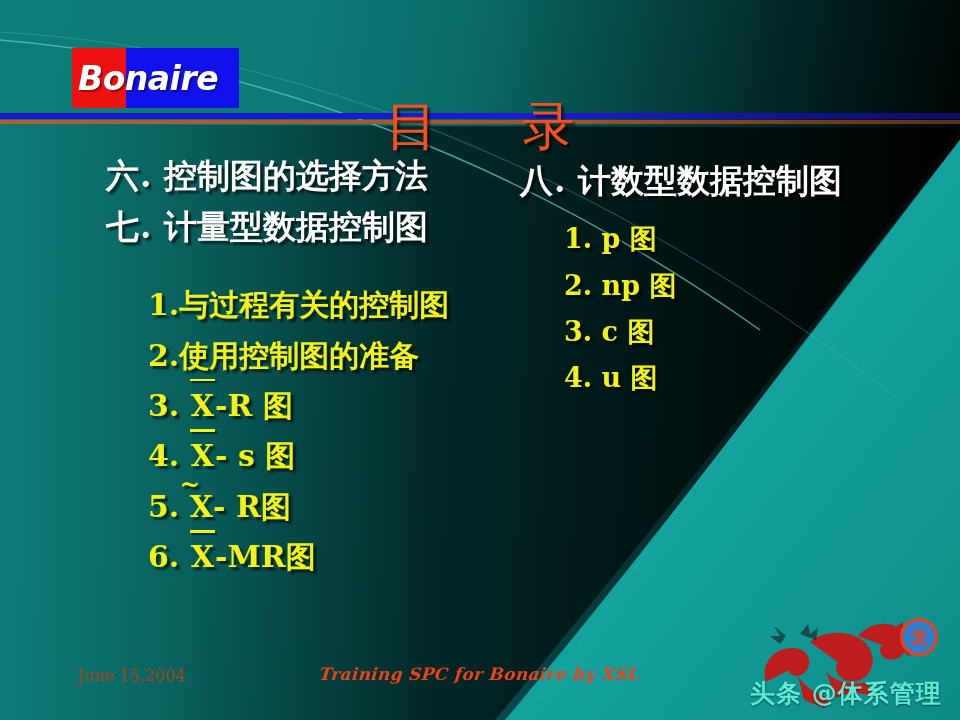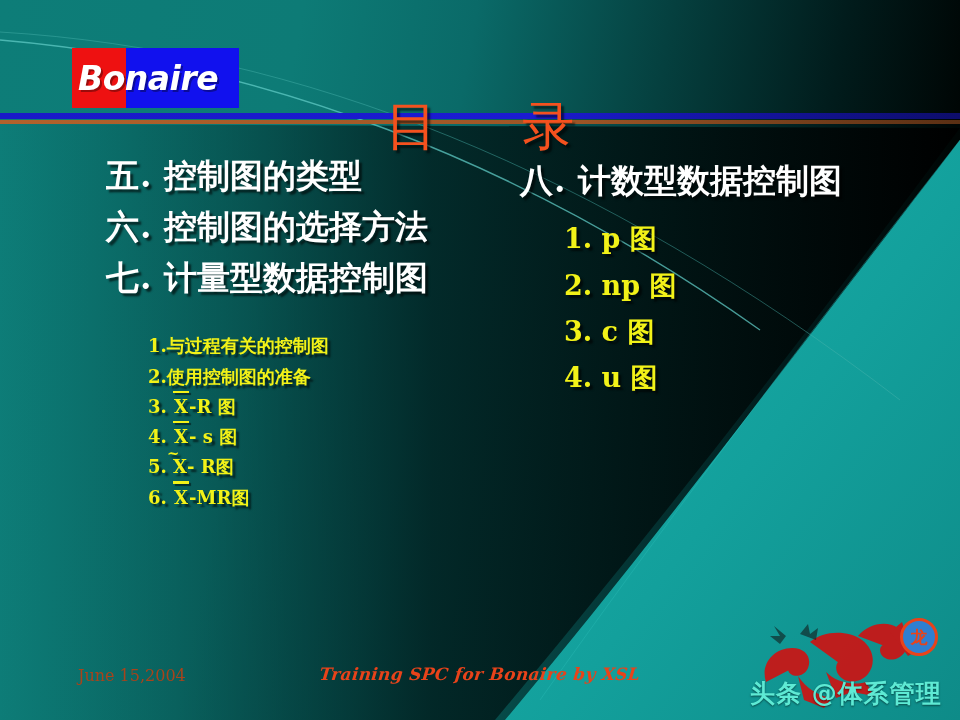--- a/index.html
+++ b/index.html
@@ -82,21 +82,21 @@
     font-size:33px; font-weight:bold;
     color:#ffffff;
     text-shadow:3px 3px 2px rgba(0,0,0,.6);
     line-height:1.55;
     white-space:nowrap;
   }
   .lvl1 .num { letter-spacing:1px; }
   .lvl2-wrap { margin-top:16px; }
   .lvl2 {
     font-family:"DejaVu Serif", serif;
-    font-size:18px; font-weight:bold;
+    font-size:30px; font-weight:bold;
     color:#f2f218;
     text-shadow:3px 3px 2px rgba(0,0,0,.6);
     line-height:1.68;
     white-space:nowrap;
   }
   .col-left .lvl2-wrap { padding-left:42px; margin-top:28px; }
   .col-right .lvl2-wrap { padding-left:44px; margin-top:10px; }
   .col-right .lvl2 { line-height:1.72; font-size:27px; }
 
   
@@ -197,24 +197,20 @@
   <div class="logo">
     <div class="logo-red"></div>
     <div class="logo-blue"></div>
     <div class="logo-word">Bonaire</div>
   </div>
 
   <div class="title">目    录</div>
 
   <div class="col-left">
 
-    <div class="lvl1">
-      <span class="num">五.</span>
-      <span>控制图的类型</span>
-    </div>
 
     <div class="lvl1">
       <span class="num">六.</span>
       <span>控制图的选择方法</span>
     </div>
 
     <div class="lvl1">
       <span class="num">七.</span>
       <span>计量型数据控制图</span>
     </div>

